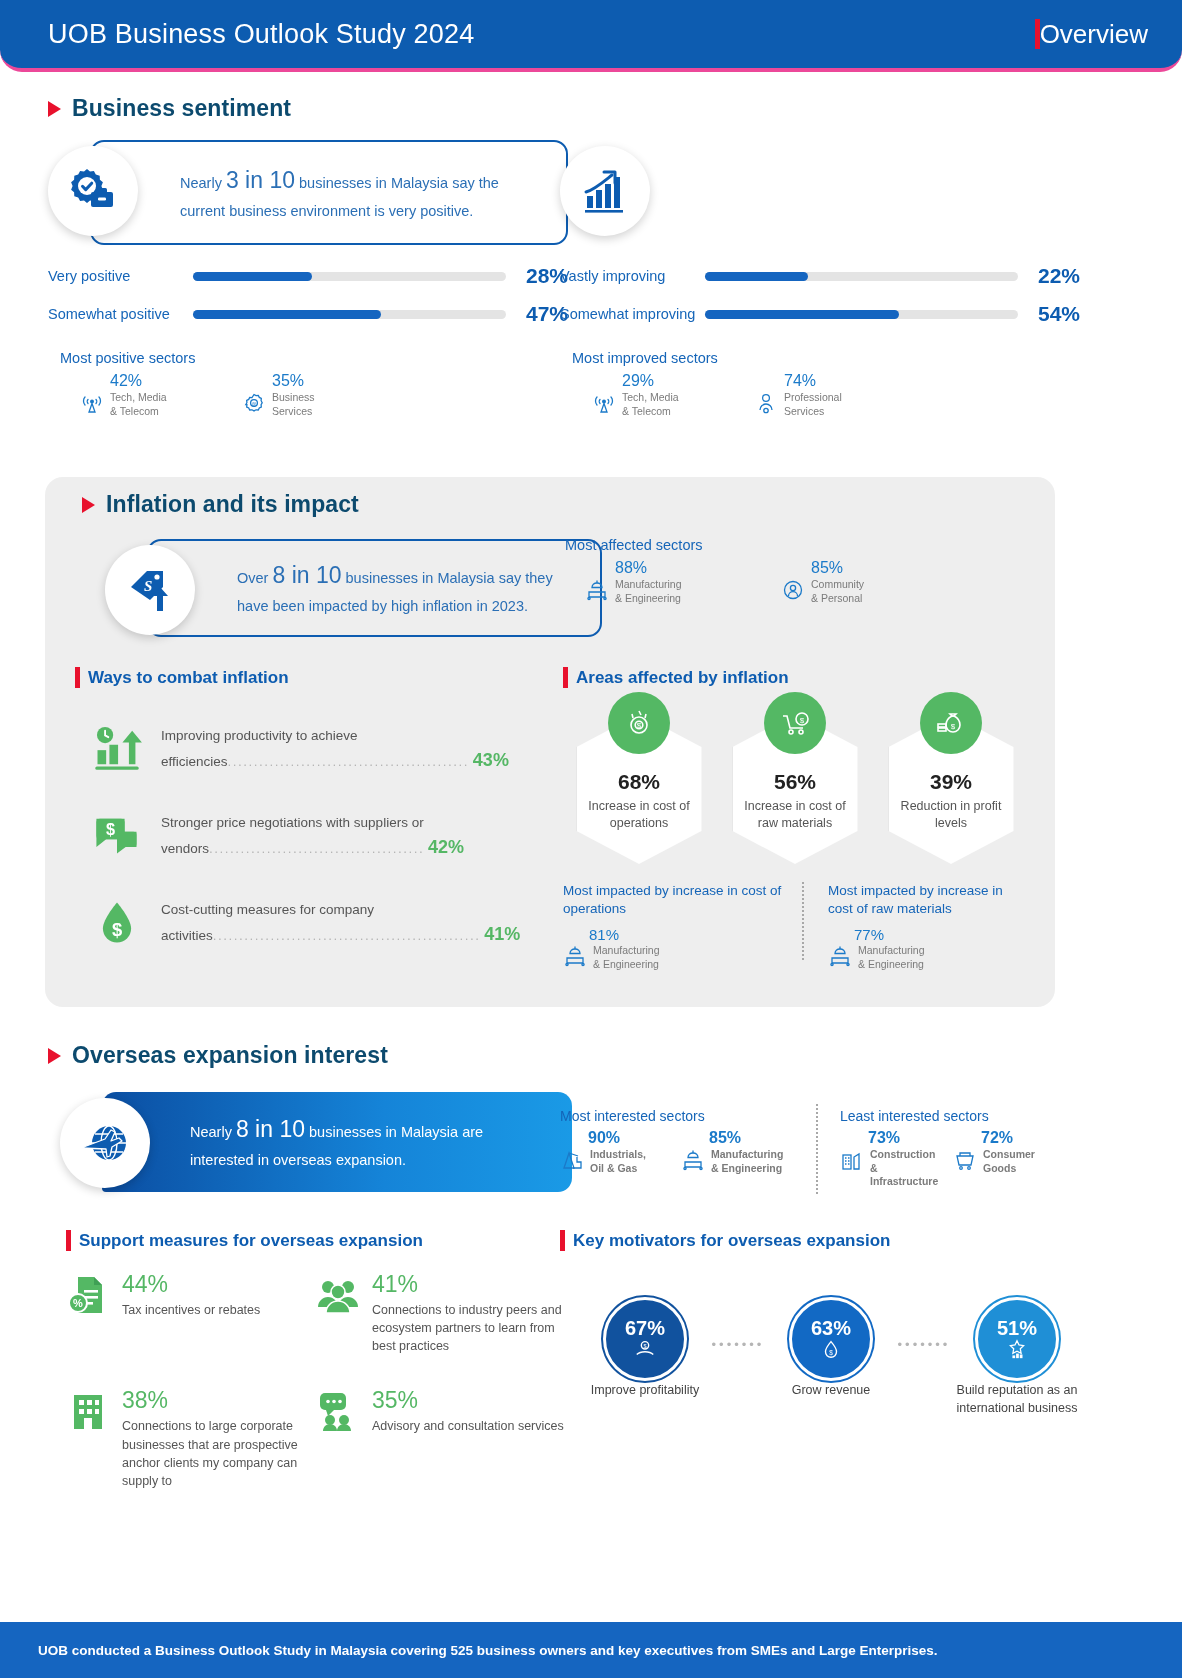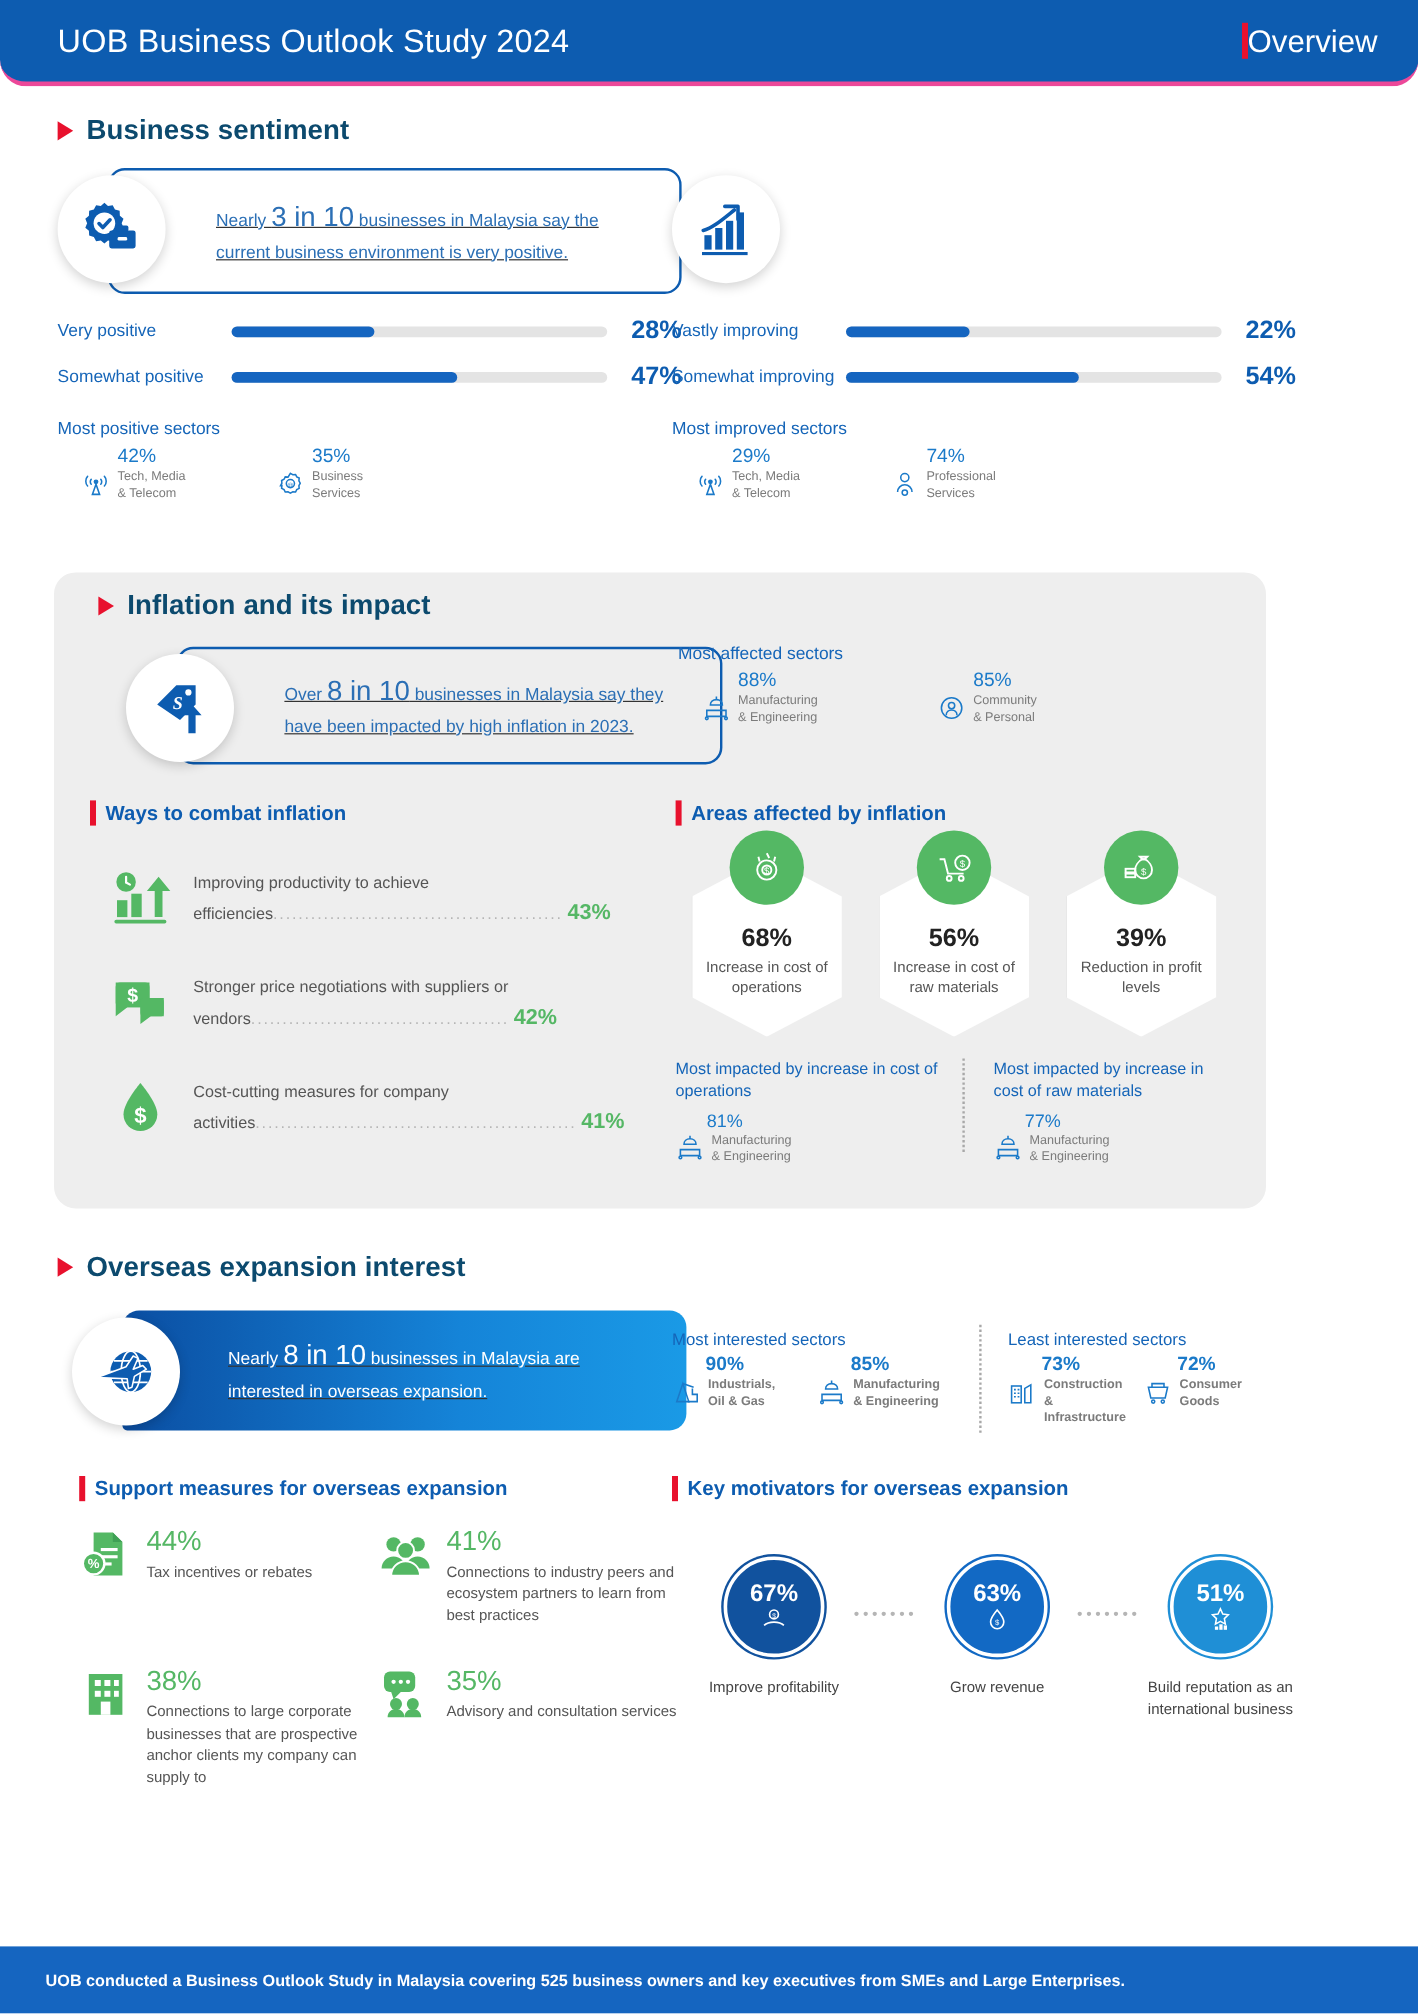--- a/index.html
+++ b/index.html
@@ -48,21 +48,20 @@
   .panel{ position:absolute; top:62px; width:520px; }
   .panel.left{ left:48px; }
   .panel.right{ left:560px; }
 
   .calloutrow{ position:relative; height:110px; }
   .callout{
     position:absolute; left:42px; top:0; width:478px; min-height:105px;
     border:2px solid #0d5cb0; border-radius:14px;
     display:flex; align-items:center;
     padding:14px 22px 14px 88px;
-    text-decoration:underline;
   }
   .callout.filled{
     border:none;
     background:linear-gradient(90deg,#0b4ea2 0%, #1584d8 60%, #1a9ae6 100%);
     border-radius:14px 14px 14px 4px;
   }
   .bubble{
     position:absolute; left:0; top:6px;
     width:90px;height:90px;border-radius:50%;
     background:#fff;
@@ -73,21 +72,21 @@
   .callout-text{ font-size:14.5px; line-height:1.65; color:#2b6fb5; }
   .callout.filled .callout-text{ color:#fff; }
   .big{ font-size:23px; }
 
   .barline{ display:flex; align-items:center; margin-top:14px; }
   .barlabel{ font-size:14.5px; color:#1565b8; width:145px; }
   .track{ flex:1; height:9px; background:#e4e4e4; border-radius:5px; position:relative; }
   .fill{ position:absolute; left:0; top:0; height:9px; background:#1565c0; border-radius:5px; }
   .barval{ width:62px; text-align:right; font-size:21px; font-weight:700; color:#0d5cb0; }
 
-  .sectors-wrap{ margin-top:24px; }
+  .sectors-wrap{ margin-top:24px;margin-left:12px; }
   .sectors-title{ font-size:14.5px; color:#1565b8; margin-bottom:6px; }
   .sectors{ display:flex; gap:10px; padding-left:20px; }
   .sector{ width:152px; }
   .sector-pct{ font-size:16px; color:#1b7ac9; margin-left:30px; }
   .sector-body{ display:flex; align-items:flex-start; gap:6px; margin-top:1px; }
   .sector-ic{ width:24px;height:24px;flex:0 0 24px; }
   .sector-name{ font-size:10.5px; color:#7b7b7b; line-height:1.3; }
 
   
   #inflation{
@@ -162,21 +161,21 @@
   .mot-row{ display:flex; align-items:flex-start; margin-top:46px; padding-left:22px;}
   .mot{ width:130px; text-align:center; position:relative;}
   .motcirc{
     width:84px;height:84px;border-radius:50%;margin:0 auto;
     border:3px solid #fff;
     box-shadow:0 0 0 2px currentColor;
     display:flex;flex-direction:column;align-items:center;justify-content:center;
     color:#0d5cb0;
   }
   .motpct{ font-size:20px;font-weight:700;color:#fff;line-height:1; }
-  .motlab{ font-size:12.5px;color:#444;margin-top:16px;line-height:1.45; }
+  .motlab{ font-size:12.5px;color:#444;line-height:1.45; }
   .motdots{ width:62px;padding-top:40px;text-align:center;color:#b5b5b5;letter-spacing:3px;font-size:13px;}
 
   
   .footer{
     position:absolute;left:0;bottom:0;width:1182px;height:56px;
     background:#1565c0;display:flex;align-items:center;padding-left:38px;margin-top:44px;
   }
   .footer-text{ color:#fff;font-size:13.5px;font-weight:700; }
   svg{ display:block; }
 </style>

